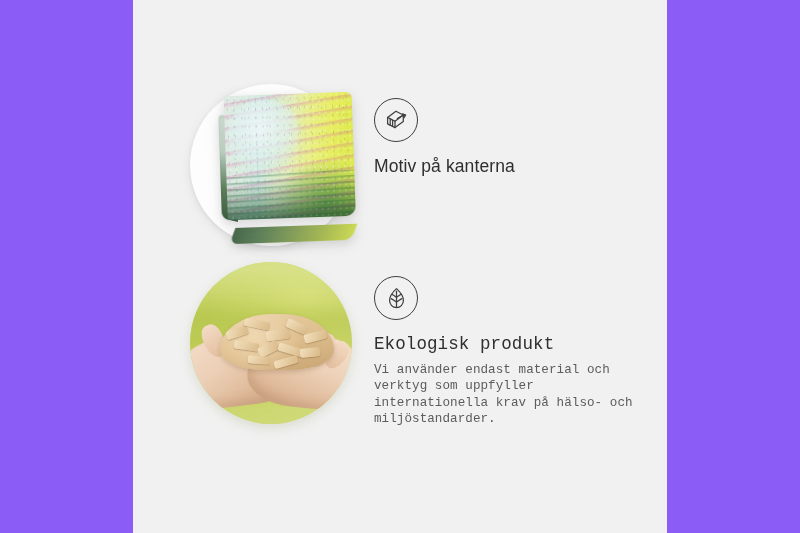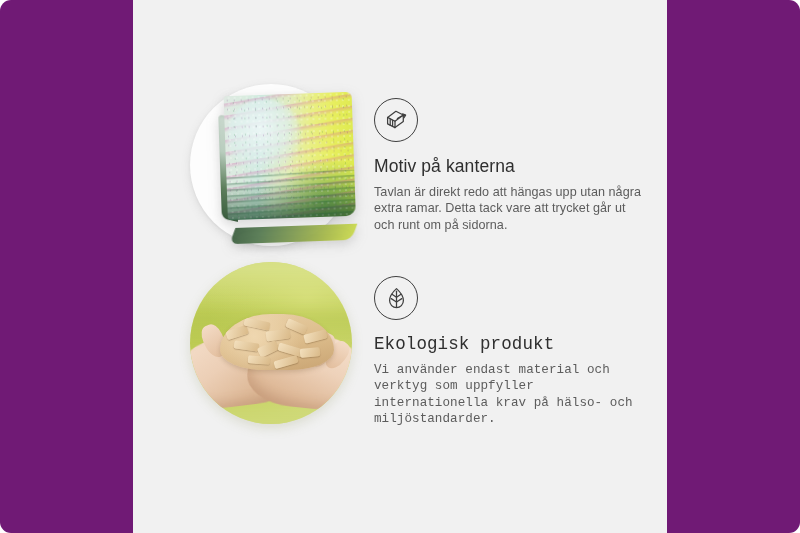--- a/index.html
+++ b/index.html
@@ -14,22 +14,21 @@
   body {
     background: #ffffff;
     font-family: "Liberation Sans", sans-serif;
     position: relative;
   }
 
   
   .page {
     position: absolute;
     inset: 0;
-    background: #701a75;
-    border-radius: 11px;
+    background: #8b5cf6;
   }
 
   .panel {
     position: absolute;
     left: 133px;
     top: 0;
     width: 534px;
     height: 533px;
     background: #f1f1f1;
     overflow: hidden;
@@ -299,21 +298,20 @@
             <path d="M6.2 11.1 L6.2 17.2"></path>
             <path d="M8.6 12.3 L8.6 18.4"></path>
 
             <path d="M13.4 10.6 C16.0 8.6 18.2 7.6 21.1 7.2"></path>
             <path d="M18.6 5.9 L21.6 7.1 L20.0 9.8"></path>
           </svg>
         </div>
 
         <div class="feature-title">Motiv på kanterna</div>
 
-        <div class="feature-body">Tavlan är direkt redo att hängas upp utan några extra ramar. Detta tack vare att trycket går ut och runt om på sidorna.</div>
       </div>
     </div>
 
     <div class="feature feature-2">
 
       <div class="media">
         <div class="media-circle green-circle">
           <div class="blur-band blur-top"></div>
           <div class="blur-band blur-mid"></div>
           <div class="blur-band blur-bot"></div>

